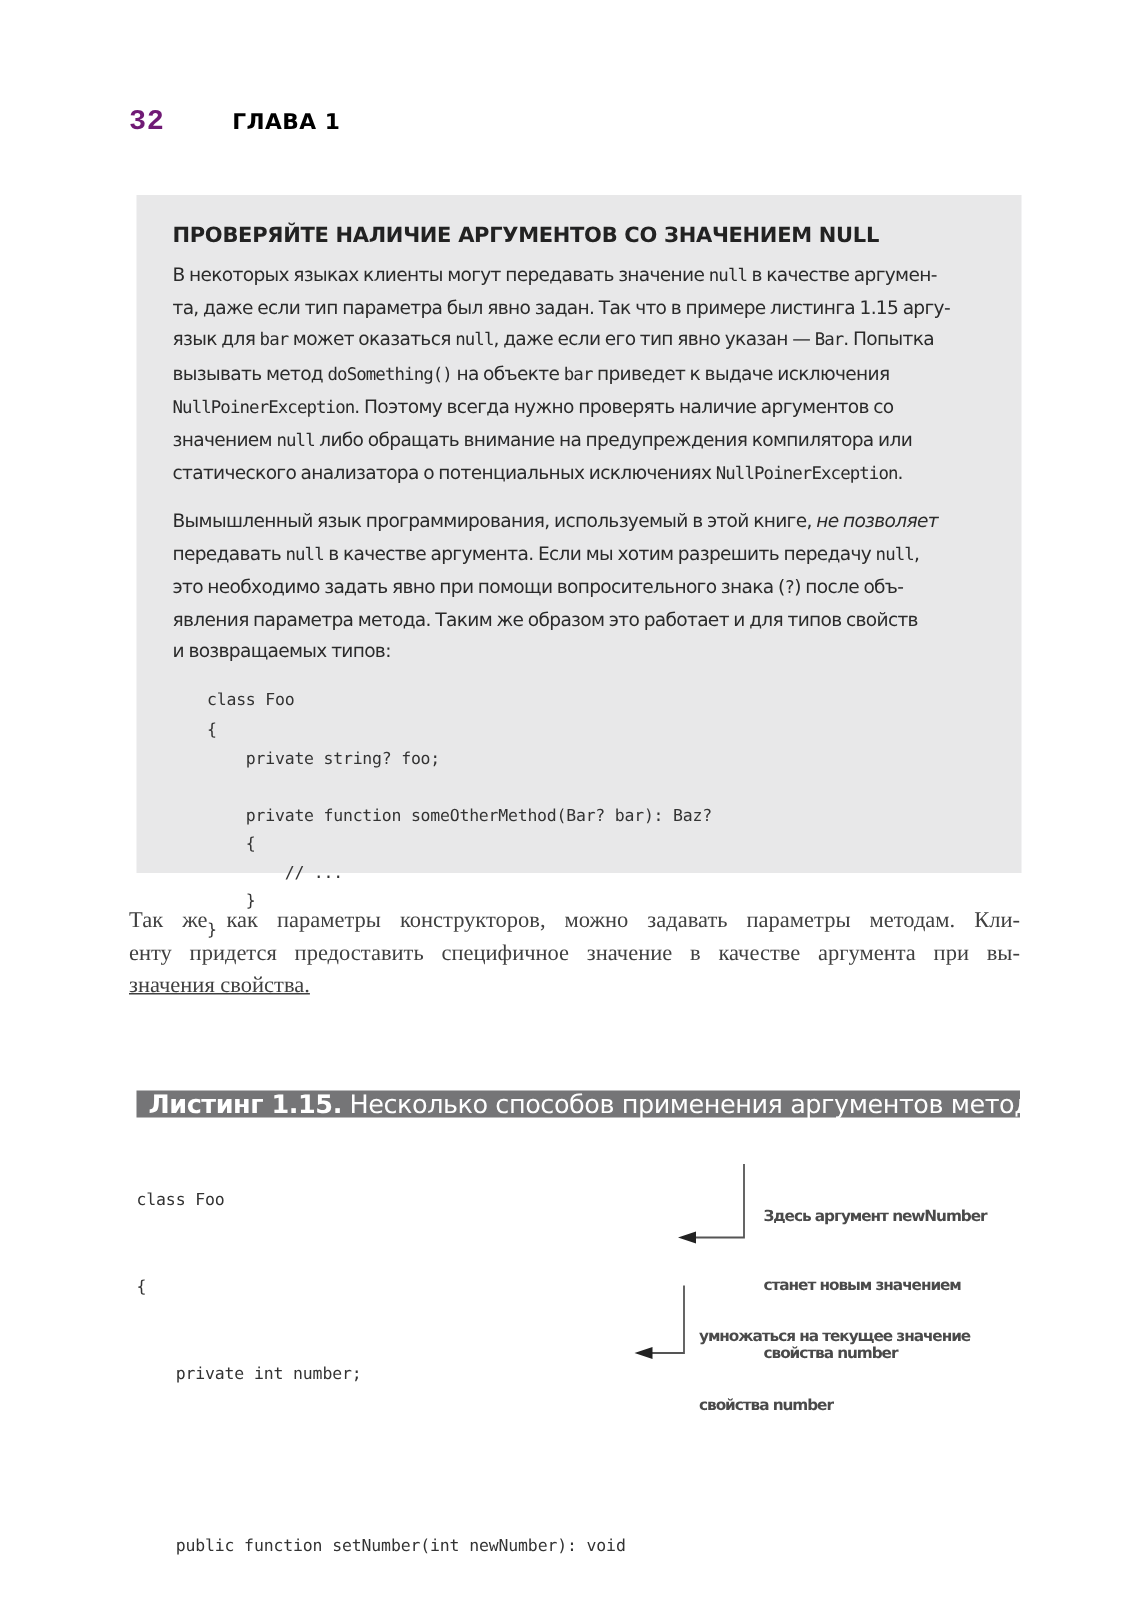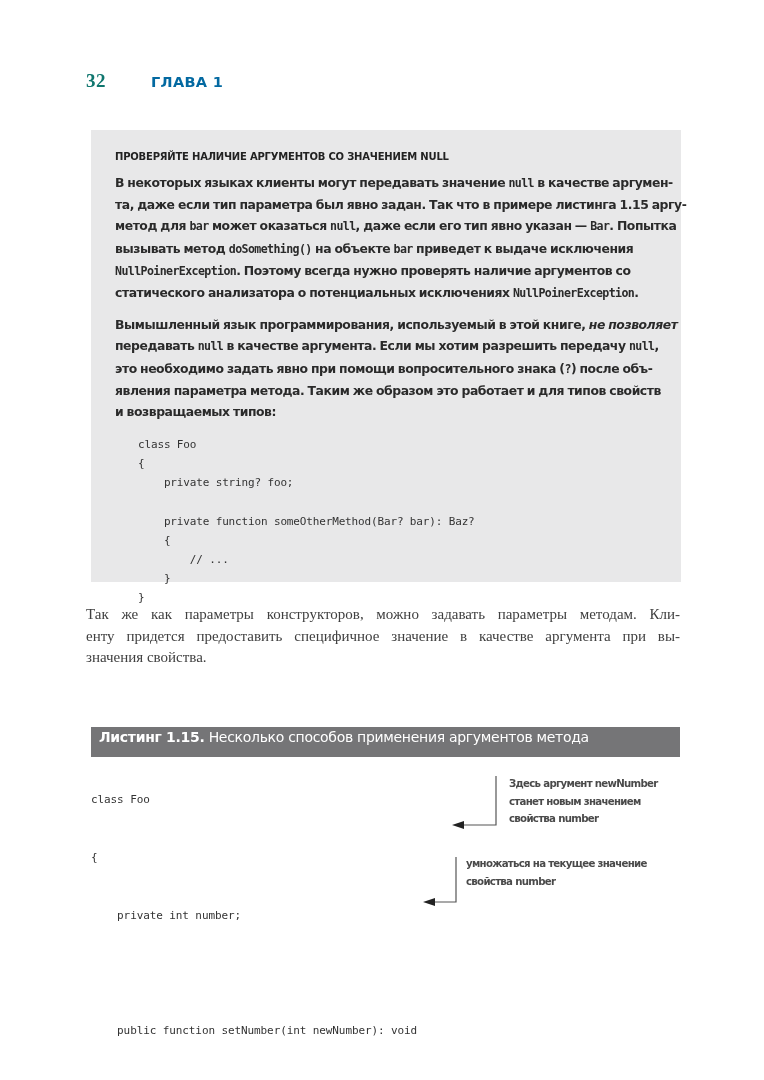--- a/index.html
+++ b/index.html
@@ -1,66 +1,67 @@
 <!DOCTYPE html>
 <html><head>
   <meta charset="utf-8">
   <style>
     * { margin: 0; padding: 0; box-sizing: border-box; }
     html, body { width: 764px; height: 1080px; background: #ffffff; overflow: hidden; }
     body { position: relative; color: #2a2a2a; font-family: "Liberation Sans", "DejaVu Sans", sans-serif; }
 
     .running-head { position: absolute; left: 86px; top: 70px; height: 24px; display: flex; align-items: baseline; }
-    .page-number { font-family: Liberation Serif, serif; font-weight: bold; font-size: 19px; color: #0f766e; letter-spacing: 0.5px; }
-    .chapter-label { margin-left: 24px; font-family: "DejaVu Sans", sans-serif; font-weight: bold; font-size: 14.5px; color: #0369a1; letter-spacing: 0.3px; padding-left: 21px; }
+    .page-number { font-family: Liberation Mono, monospace; font-weight: bold; font-size: 19px; color: #701a75; letter-spacing: 0.5px; }
+    .chapter-label { margin-left: 24px; font-family: "DejaVu Sans", sans-serif; font-weight: bold; font-size: 14.5px; color: #000000; letter-spacing: 0.3px; padding-left: 21px; }
 
     .sidebar-box { position: absolute; left: 91px; top: 130px; width: 590px; height: 452px; background: #e8e8e9; padding: 18px 24px 0 24px; }
-    .sidebar-title { font-family: "DejaVu Sans", sans-serif; font-weight: bold; font-size: 10px; color: #222; letter-spacing: -0.2px; line-height: 18px; margin-bottom: 6px; white-space: nowrap; }
+    .sidebar-title { font-family: "DejaVu Sans", sans-serif; font-weight: bold; font-size: 14px; color: #222; letter-spacing: -0.2px; line-height: 18px; margin-bottom: 6px; white-space: nowrap; }
     .sidebar-para { font-family: "DejaVu Sans", sans-serif; font-size: 12.4px; line-height: 21.2px; color: #2a2a2a; letter-spacing: -0.45px; word-spacing: -0.5px; }
-    .sidebar-para .line { display: block; white-space: nowrap; font-weight: bold; }
+    .sidebar-para .line { display: block; white-space: nowrap; }
     .sidebar-para + .sidebar-para { margin-top: 10px; }
     .mono { font-family: "DejaVu Sans Mono", monospace; font-size: 11.6px; letter-spacing: -0.6px; }
     .ital { font-style: italic; }
 
     .sidebar-code { margin-top: 13px; margin-left: 23px; font-family: "DejaVu Sans Mono", monospace; font-size: 11px; line-height: 19.1px; color: #333; white-space: pre; letter-spacing: -0.15px; }
 
     .body-text { position: absolute; left: 86px; top: 604px; width: 594px; font-family: "Liberation Serif", "DejaVu Serif", serif; font-size: 15px; line-height: 21.7px; color: #404040; }
     .body-text .line { display: block; white-space: nowrap; text-align: justify; text-align-last: justify; }
-    .body-text .line.last { text-align-last: left; }
+    .body-text .line.last { text-align-last: left; text-decoration: underline; }
 
-    .listing-header { position: absolute; left: 91px; top: 727px; width: 589px; height: 30px; background: #757577; color: #ffffff; font-family: "DejaVu Sans", sans-serif; font-size: 14px; line-height: 21px; padding-left: 8px; white-space: nowrap; letter-spacing: -0.3px; }
+    .listing-header { position: absolute; left: 91px; top: 727px; width: 589px; height: 18px; background: #757577; color: #ffffff; font-family: "DejaVu Sans", sans-serif; font-size: 17px; line-height: 21px; padding-left: 8px; white-space: nowrap; letter-spacing: -0.3px; }
     .listing-header .bold { font-weight: bold; }
 
     .listing-code { position: absolute; left: 91px; top: 752px; font-family: "DejaVu Sans Mono", monospace; font-size: 11px; line-height: 19.2px; color: #333; white-space: pre; letter-spacing: -0.1px; }
     .listing-code .code-line { display: block; height: 19.2px; }
 
     .annotation { position: absolute; font-family: "DejaVu Sans", sans-serif; font-weight: bold; font-size: 10.2px; line-height: 17.5px; color: #4a4a4a; letter-spacing: -0.7px; white-space: nowrap; }
-    .annotation .line { display: block; }
+    .annotation .line { display: block; margin-top: 28px; }
     .annot-1 { left: 509px; top: 775px; }
     .annot-2 { left: 466px; top: 855px; }
 
     .arrow { position: absolute; }
   </style>
 </head>
 <body>
 
 <div class="running-head">
   <span class="page-number">32</span>
   <span class="chapter-label">ГЛАВА 1</span>
 </div>
 
 <div class="sidebar-box">
   <div class="sidebar-title">ПРОВЕРЯЙТЕ НАЛИЧИЕ АРГУМЕНТОВ СО ЗНАЧЕНИЕМ NULL</div>
 
   <div class="sidebar-para">
     <span class="line"><span>В некоторых языках клиенты могут передавать значение </span><span class="mono">null</span><span> в качестве аргумен-</span></span>
     <span class="line">та, даже если тип параметра был явно задан. Так что в примере листинга 1.15 аргу-</span>
-    <span class="line"><span>метод для </span><span class="mono">bar</span><span> может оказаться </span><span class="mono">null</span><span>, даже если его тип явно указан — </span><span class="mono">Bar</span><span>. Попытка</span></span>
+    <span class="line"><span>язык для </span><span class="mono">bar</span><span> может оказаться </span><span class="mono">null</span><span>, даже если его тип явно указан — </span><span class="mono">Bar</span><span>. Попытка</span></span>
     <span class="line"><span>вызывать метод </span><span class="mono">doSomething()</span><span> на объекте </span><span class="mono">bar</span><span> приведет к выдаче исключения</span></span>
     <span class="line"><span class="mono">NullPoinerException</span><span>. Поэтому всегда нужно проверять наличие аргументов со</span></span>
+    <span class="line"><span>значением </span><span class="mono">null</span><span> либо обращать внимание на предупреждения компилятора или</span></span>
     <span class="line"><span>статического анализатора о потенциальных исключениях </span><span class="mono">NullPoinerException</span><span>.</span></span>
   </div>
 
   <div class="sidebar-para">
     <span class="line"><span>Вымышленный язык программирования, используемый в этой книге, </span><span class="ital">не позволяет</span></span>
     <span class="line"><span>передавать </span><span class="mono">null</span><span> в качестве аргумента. Если мы хотим разрешить передачу </span><span class="mono">null</span><span>,</span></span>
     <span class="line"><span>это необходимо задать явно при помощи вопросительного знака (</span><span class="mono">?</span><span>) после объ-</span></span>
     <span class="line">явления параметра метода. Таким же образом это работает и для типов свойств</span>
     <span class="line">и возвращаемых типов:</span>
   </div>

